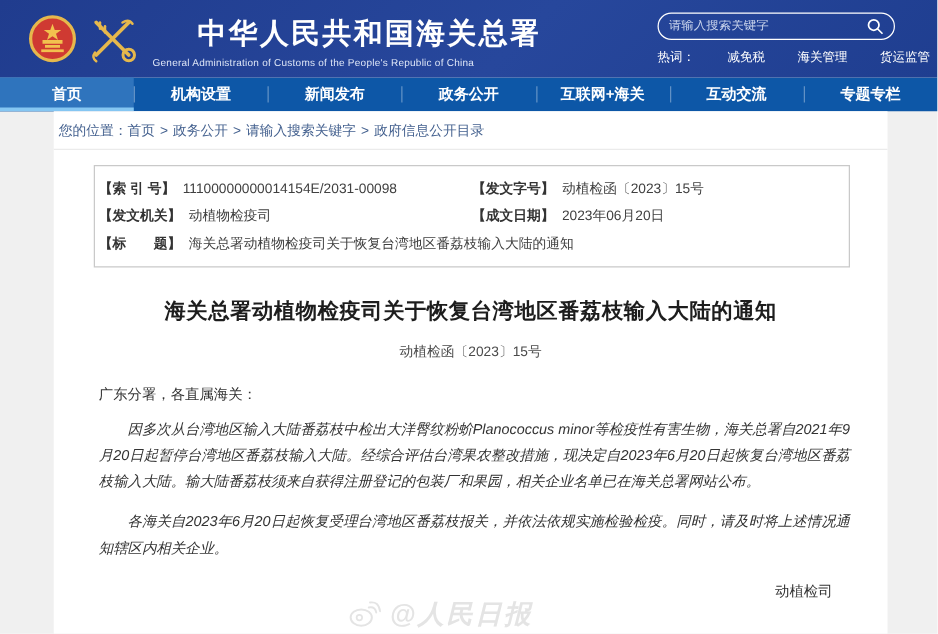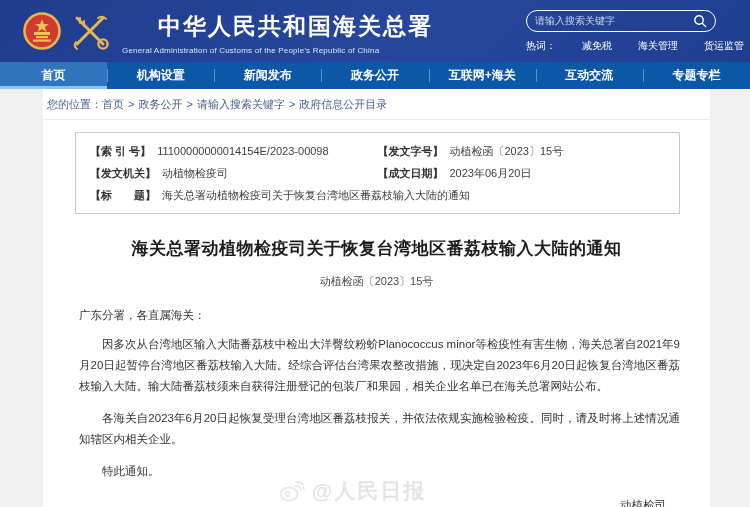--- a/index.html
+++ b/index.html
@@ -56,44 +56,45 @@
   .breadcrumb {
     padding:8px 6px 7px 4px; font-size:11px; color:#44618f;
     border-bottom:1px solid #ebebeb; white-space:nowrap;
   }
   .breadcrumb a { color:#44618f; text-decoration:none; cursor:pointer; }
   .breadcrumb .sep { margin:0 4px; color:#44618f; }
   
   .meta-table {
     margin:12px 30px 0 32px;
     border:1px solid #c9c9c9;
-    padding:7px 14px;
+    padding:7px 3px;
     font-size:11px;
   }
   .meta-row { display:flex; line-height:22px; }
   .meta-cell { flex:1; display:flex; min-width:0; }
   .meta-cell.full { flex:2; }
   .meta-label { font-weight:bold; color:#333; white-space:pre; margin-right:6px; flex:0 0 auto; }
   .meta-value { color:#404040; white-space:nowrap; overflow:hidden; }
   
   .doc-title {
     text-align:center; font-size:17px; font-weight:bold; color:#1d1d1d;
     margin-top:23px; padding:0 50px; letter-spacing:0.5px;
   }
   .doc-number { text-align:center; font-size:11px; color:#4a4a4a; margin-top:14px; }
   .doc-body { padding:0 30px 0 36px; font-size:11px; color:#333; }
   .salutation { margin-top:19px; font-size:11.5px; }
-  .para { text-indent:2em; line-height:21px; margin-top:11px; text-align:justify; font-size:11.5px; }
+  .para { text-indent:2em; line-height:21px; margin-top:11px; text-align:justify; font-size:11.5px;font-style:italic; }
   .signature { text-align:right; margin-top:16px; padding-right:14px; font-size:11.5px; color:#333; }
   
   .watermark {
     position:absolute; left:0; right:48px; bottom:2px;
     display:flex; justify-content:center; align-items:center; gap:7px;
     color:#e4e4e4; font-size:21px; font-weight:bold; letter-spacing:2px;
     pointer-events:none;
+    font-style:italic;
   }
   .weibo-icon { width:26px; height:22px; }
 </style>
 </head>
 <body>
 
 <div class="site-header">
   <svg class="emblem" viewBox="0 0 40 40">
     <circle cx="20" cy="20" r="17.5" fill="#cf3a32" stroke="#e6b84c" stroke-width="2.6"></circle>
     <polygon points="20,8 21.8,13 27,13 22.8,16 24.4,21 20,18 15.6,21 17.2,16 13,13 18.2,13" fill="#f2c14e"></polygon>
@@ -149,21 +150,21 @@
 <div class="content-card">
 
   <div class="breadcrumb">
     <span>您的位置：</span><a>首页</a><span class="sep">&gt;</span><a>政务公开</a><span class="sep">&gt;</span><a>请输入搜索关键字</a><span class="sep">&gt;</span><a>政府信息公开目录</a>
   </div>
 
   <div class="meta-table">
     <div class="meta-row">
       <div class="meta-cell">
         <span class="meta-label">【索 引 号】</span>
-        <span class="meta-value">11100000000014154E/2023-00098</span>
+        <span class="meta-value">11100000000014154E/2031-00098</span>
       </div>
       <div class="meta-cell">
         <span class="meta-label">【发文字号】</span>
         <span class="meta-value">动植检函〔2023〕15号</span>
       </div>
     </div>
     <div class="meta-row">
       <div class="meta-cell">
         <span class="meta-label">【发文机关】</span>
         <span class="meta-value">动植物检疫司</span>
@@ -181,21 +182,20 @@
     </div>
   </div>
 
   <div class="doc-title">海关总署动植物检疫司关于恢复台湾地区番荔枝输入大陆的通知</div>
   <div class="doc-number">动植检函〔2023〕15号</div>
 
   <div class="doc-body">
     <div class="salutation">广东分署，各直属海关：</div>
     <div class="para">因多次从台湾地区输入大陆番荔枝中检出大洋臀纹粉蚧Planococcus minor等检疫性有害生物，海关总署自2021年9月20日起暂停台湾地区番荔枝输入大陆。经综合评估台湾果农整改措施，现决定自2023年6月20日起恢复台湾地区番荔枝输入大陆。输大陆番荔枝须来自获得注册登记的包装厂和果园，相关企业名单已在海关总署网站公布。</div>
     <div class="para">各海关自2023年6月20日起恢复受理台湾地区番荔枝报关，并依法依规实施检验检疫。同时，请及时将上述情况通知辖区内相关企业。</div>
-    <div class="para">特此通知。</div>
     <div class="signature">动植检司</div>
 
   </div>
 
   <div class="watermark">
     <svg class="weibo-icon" viewBox="0 0 26 22">
       <ellipse cx="10" cy="14" rx="8.5" ry="6.5" fill="none" stroke="#e4e4e4" stroke-width="1.6"></ellipse>
       <circle cx="8.5" cy="14" r="2.2" fill="none" stroke="#e4e4e4" stroke-width="1.4"></circle>
       <path d="M16 6 q5 -1 6 4" fill="none" stroke="#e4e4e4" stroke-width="1.5" stroke-linecap="round"></path>
       <path d="M17 2 q7 -1 8 7" fill="none" stroke="#e4e4e4" stroke-width="1.5" stroke-linecap="round"></path>

